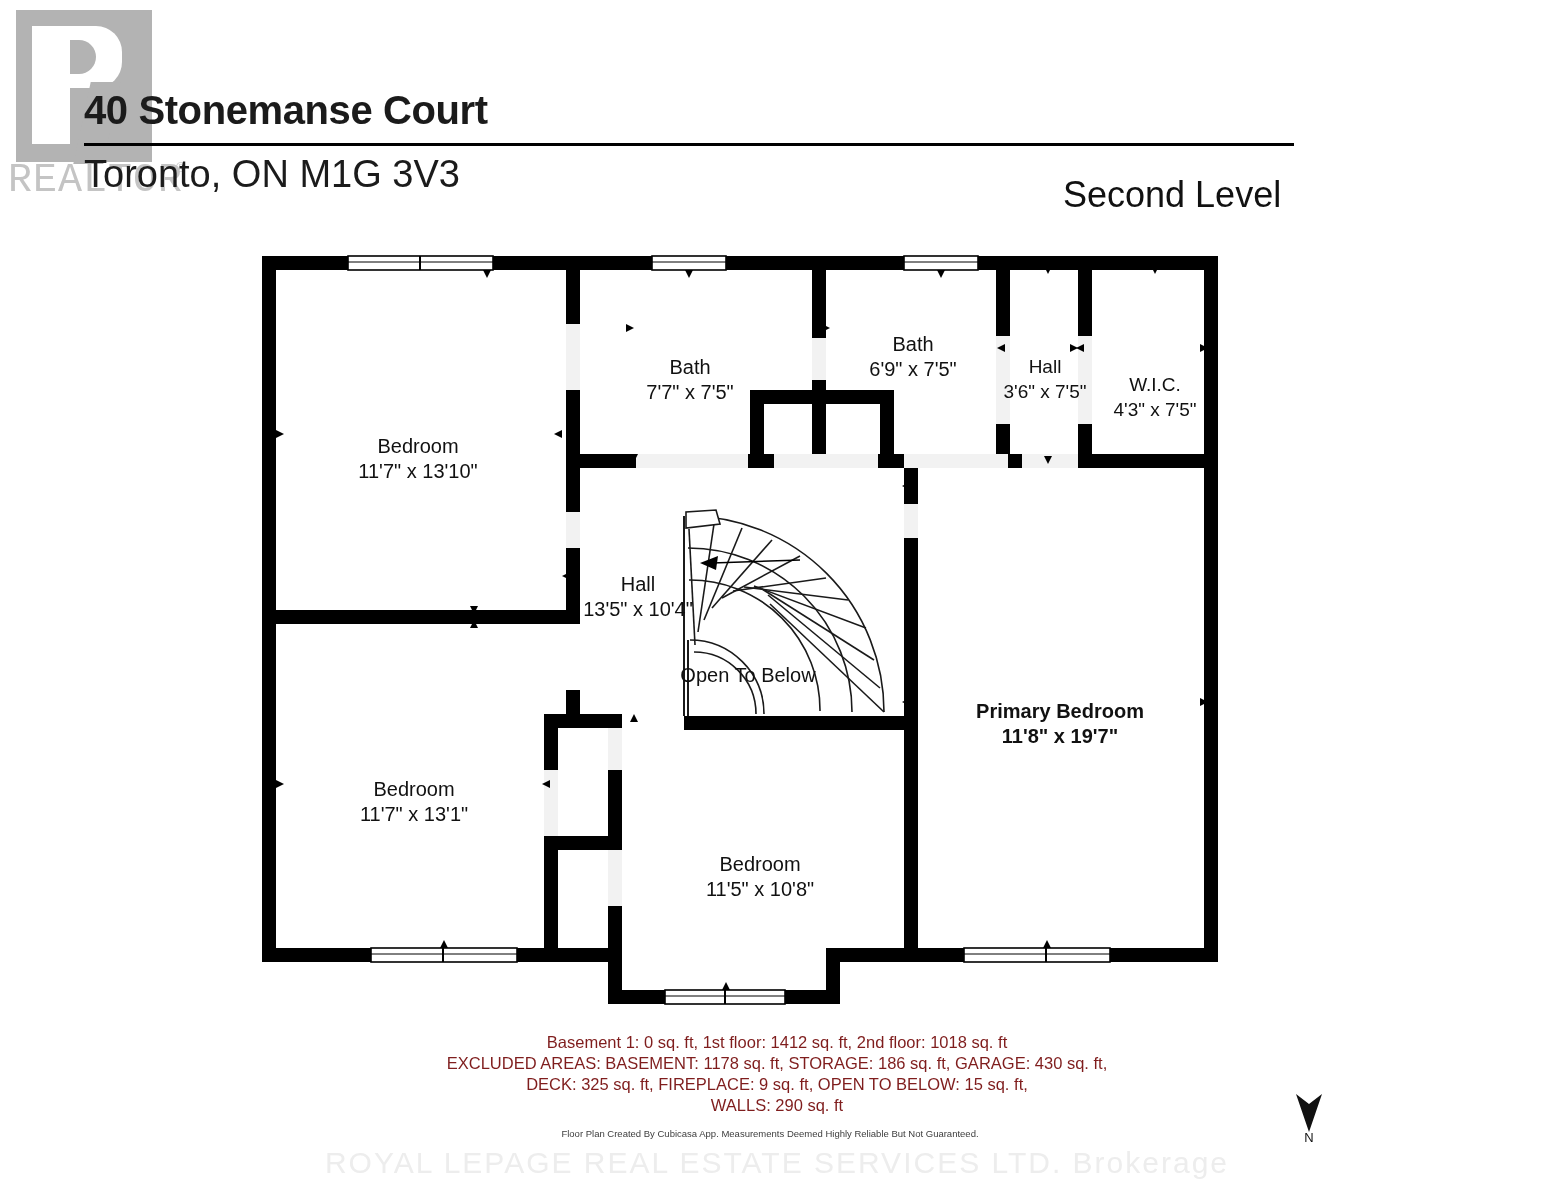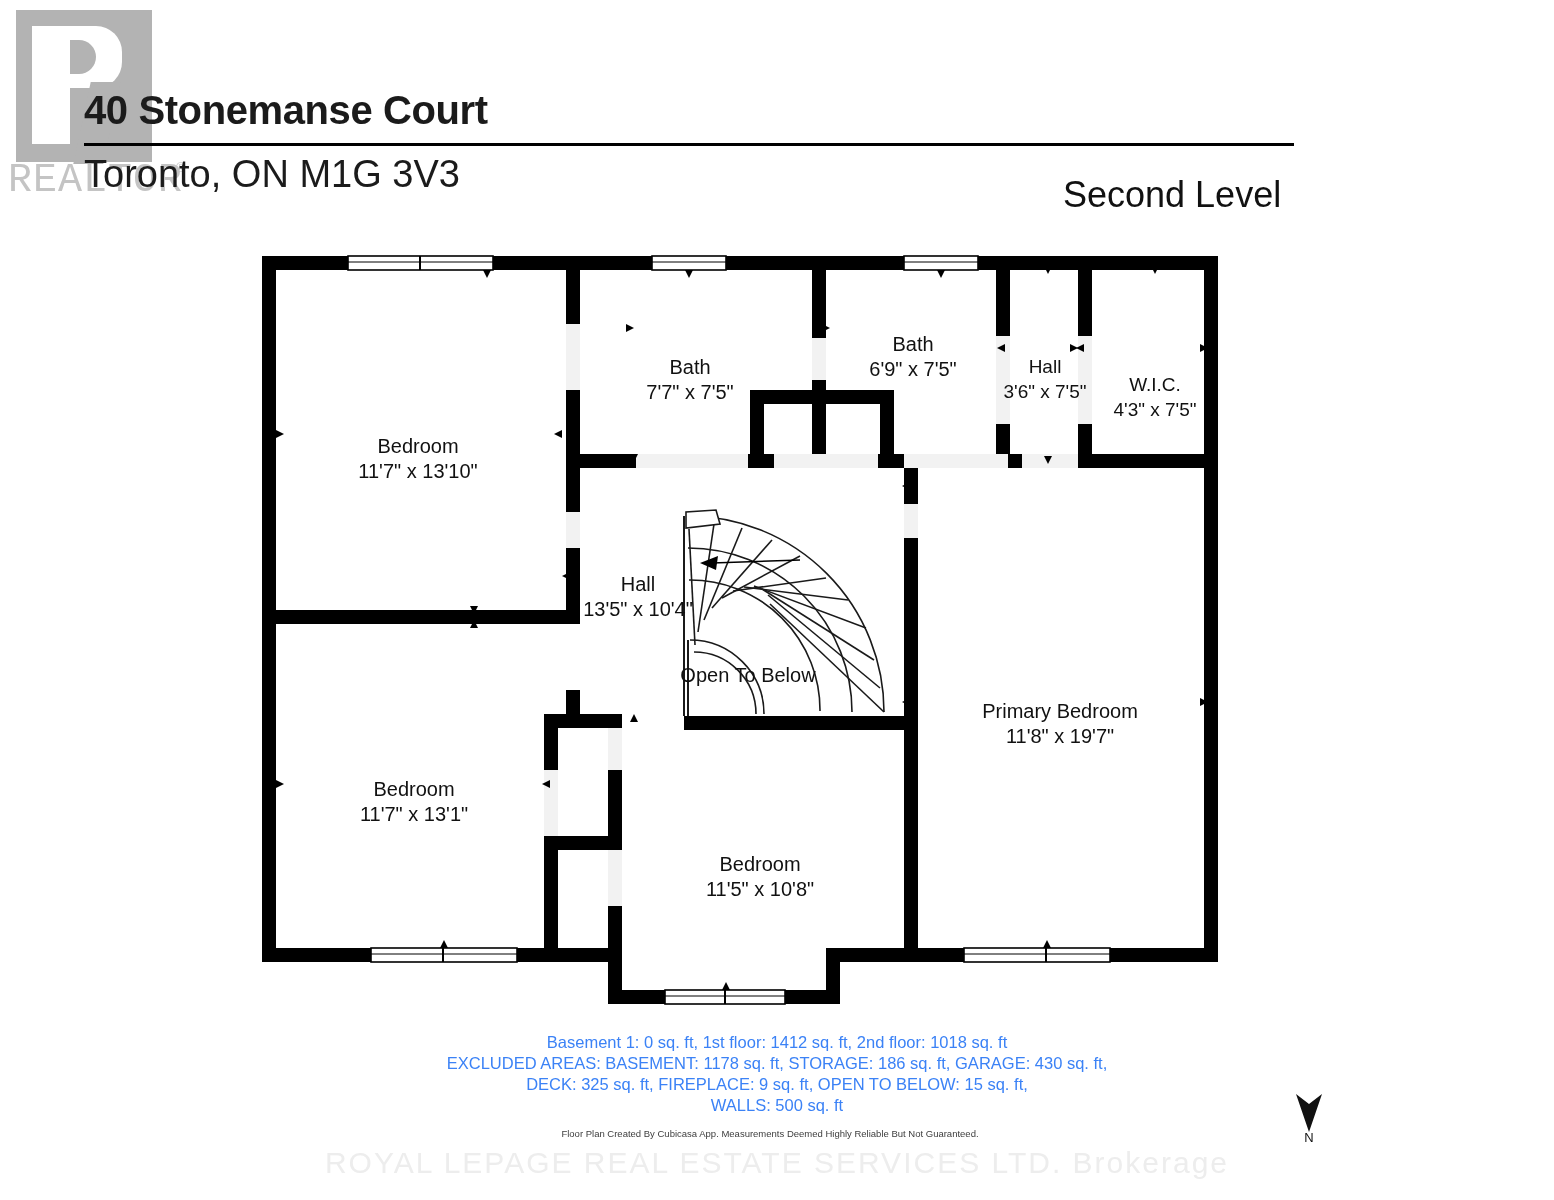--- a/index.html
+++ b/index.html
@@ -152,21 +152,21 @@
     text-align: center;
   }
   #footer .f-total {
     font-size: 17px;
     font-weight: bold;
     color: #111111;
     line-height: 22px;
   }
   #footer .f-line {
     font-size: 16.5px;
-    color: #3b82f6;
+    color: #7f1d1d;
     line-height: 21px;
   }
   #disclaimer {
     position: absolute;
     left: 0;
     top: 1128px;
     width: 1540px;
     text-align: center;
     font-size: 9.5px;
     color: #3d3d3d;
@@ -437,21 +437,21 @@
 <div class="room-label" style="left:1155px; top:372px; font-size:19px;">
   <span class="rl-name">W.I.C.</span>
   <span class="rl-dim">4'3" x 7'5"</span>
 </div>
 
 <div class="room-label" style="left:638px; top:572px;">
   <span class="rl-name">Hall</span>
   <span class="rl-dim">13'5" x 10'4"</span>
 </div>
 
-<div class="room-label" style="left:1060px; top:699px;">
+<div class="room-label" style="left:1060px; top:699px;font-weight:bold;">
   <span class="rl-name">Primary Bedroom</span>
   <span class="rl-dim">11'8" x 19'7"</span>
 </div>
 
 <div class="room-label" style="left:414px; top:777px;">
   <span class="rl-name">Bedroom</span>
   <span class="rl-dim">11'7" x 13'1"</span>
 </div>
 
 <div class="room-label" style="left:760px; top:852px;">
@@ -460,21 +460,21 @@
 </div>
 
 <div class="room-label" style="left:748px; top:663px;">
   <span class="rl-name">Open To Below</span>
 </div>
 
 <div id="footer">
   <div class="f-line">Basement 1: 0 sq. ft, 1st floor: 1412 sq. ft, 2nd floor: 1018 sq. ft</div>
   <div class="f-line">EXCLUDED AREAS: BASEMENT: 1178 sq. ft, STORAGE: 186 sq. ft, GARAGE: 430 sq. ft,</div>
   <div class="f-line">DECK: 325 sq. ft, FIREPLACE: 9 sq. ft, OPEN TO BELOW: 15 sq. ft,</div>
-  <div class="f-line">WALLS: 500 sq. ft</div>
+  <div class="f-line">WALLS: 290 sq. ft</div>
 </div>
 
 <div id="disclaimer">Floor Plan Created By Cubicasa App. Measurements Deemed Highly Reliable But Not Guaranteed.</div>
 <div id="brokerage-watermark">ROYAL LEPAGE REAL ESTATE SERVICES LTD.  Brokerage</div>
 
 <div id="north-arrow">
   <svg width="46" height="44" viewBox="0 0 46 44">
     <path d="M 10 4 L 23 14 L 36 4 L 23 42 Z" fill="#111111"></path>
   </svg>
   <div class="na-label">N</div>

